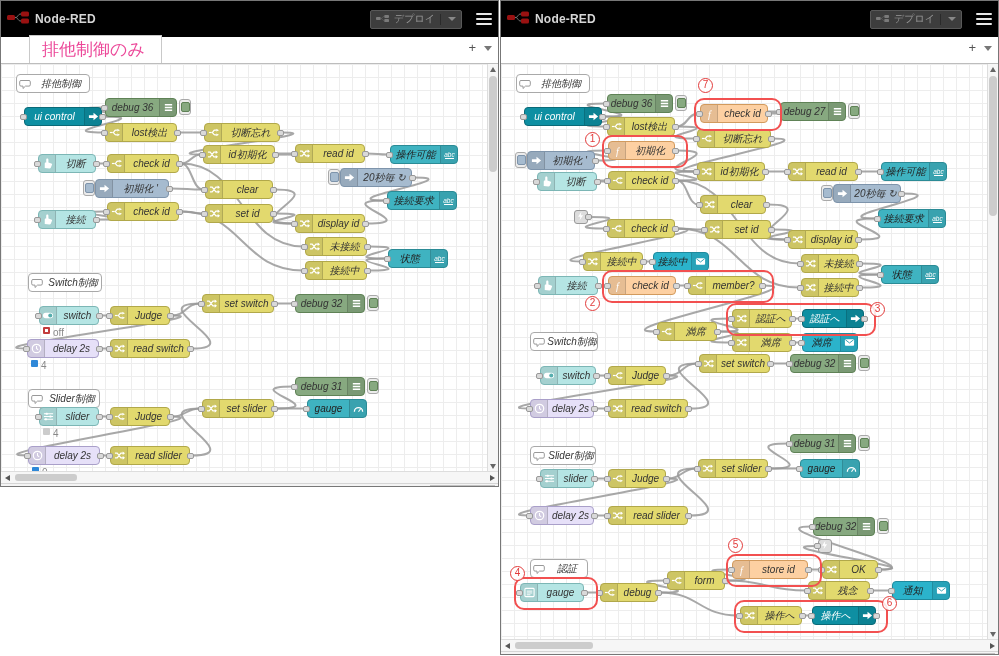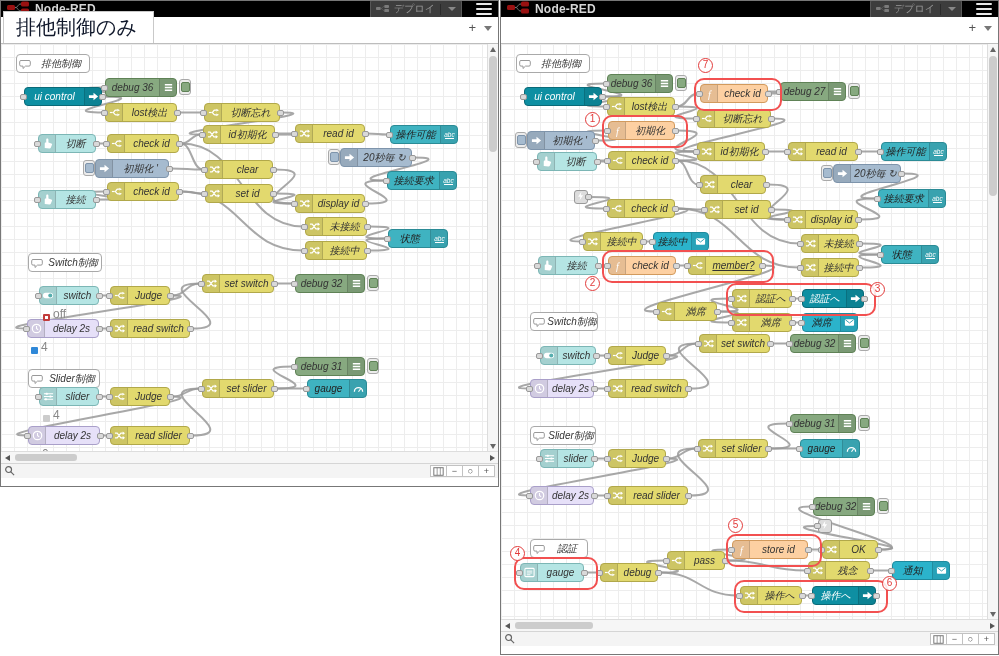--- a/index.html
+++ b/index.html
@@ -1,48 +1,48 @@
 <!DOCTYPE html>
 <html><head>
 <meta charset="utf-8">
 <style>
   html,body{margin:0;padding:0;background:#fff}
   .page{position:relative;width:999px;height:656px;background:#fff;font-family:"Liberation Sans",sans-serif}
   .window{position:absolute;background:#fff;border:1px solid #777;box-sizing:border-box;overflow:hidden}
   
-  .hdr{height:16px;background:#000;display:flex;align-items:center;padding:0 6px;gap:6px}
+  .hdr{height:36px;background:#000;display:flex;align-items:center;padding:0 6px;gap:6px}
   .hdr .title{color:#d6d6d6;font-size:12px;font-weight:bold;letter-spacing:.2px}
   .deploy{margin-left:auto;height:17px;background:#3d3d3d;border:1px solid #585858;border-radius:2px;color:#999;font-size:10px;display:flex;align-items:center;padding:0 5px;gap:5px}
   .deploy .dchev{width:0;height:0;border-left:4px solid transparent;border-right:4px solid transparent;border-top:4px solid #888;margin-left:2px}
   .deploy .dsep{width:1px;height:11px;background:#2a2a2a}
   .burger{width:16px;height:12px;display:flex;flex-direction:column;justify-content:space-between;margin-left:8px}
   .burger b{display:block;height:2.4px;background:#e8e8e8;border-radius:1px}
   
   .tabs{height:26px;border-bottom:1px solid #bdbdbd;position:relative;background:#fff;display:flex;align-items:flex-end}
-  .tab{margin-left:2px;padding:2px 16px 2px 12px;font-size:20px;color:#0f172a;border:1px solid #c9c9c9;border-bottom:none;background:#fff;white-space:nowrap}
+  .tab{margin-left:28px;padding:2px 16px 2px 12px;font-size:17px;color:#ec4899;border:1px solid #c9c9c9;border-bottom:none;background:#fff;white-space:nowrap}
   .tabbtns{position:absolute;right:6px;top:5px;display:flex;gap:8px;align-items:center;color:#555}
   .tplus{font-size:13px;line-height:12px;color:#555}
   .tchev{width:0;height:0;border-left:4px solid transparent;border-right:4px solid transparent;border-top:5px solid #777}
   
   .canvas{position:relative;overflow:hidden;background-color:#fff;
     background-image:linear-gradient(#ededed 1px,transparent 1px),linear-gradient(90deg,#ededed 1px,transparent 1px);
     background-size:13px 13px}
   .wires{position:absolute;left:0;top:0}
   .node{position:absolute;height:19px;border-radius:4px;border:1px solid;display:flex;align-items:stretch;font-style:italic;font-size:10px;color:#333;box-sizing:border-box;background:#eee}
   .node .ic{width:16px;display:flex;align-items:center;justify-content:center;background:rgba(0,0,0,.09);flex:none}
   .node .ic.l{border-right:1px solid rgba(0,0,0,.14);border-radius:3px 0 0 3px}
   .node .ic.r{border-left:1px solid rgba(0,0,0,.14);border-radius:0 3px 3px 0;margin-left:auto}
   .node.comment{background:#fff;border-color:#a9a9a9}
   .node.comment .ic{background:transparent;border:none}
   .node .lbl{flex:1;display:flex;align-items:center;justify-content:center;padding:0 3px;white-space:nowrap;overflow:hidden}
   .node.link{width:14px;height:14px;border-radius:3px;align-items:center;justify-content:center}
   .port{position:absolute;width:7px;height:6px;border-radius:2px;background:#d9d9d9;border:1px solid #999;box-sizing:border-box;z-index:3}
   .btnpill{position:absolute;width:12px;height:16px;border-radius:3px;background:#ececec;border:1px solid #a9a9a9;box-sizing:border-box;display:flex;align-items:center;justify-content:center;z-index:1}
   .btnpill i{display:block;width:7px;height:8px;border-radius:2px}
-  .status{position:absolute;font-size:12px;font-style:normal;color:#888;display:flex;align-items:flex-end;gap:3px;z-index:2}
+  .status{position:absolute;font-size:10px;font-style:normal;color:#888;display:flex;align-items:flex-start;gap:3px;z-index:2}
   .status i{width:7px;height:7px;border-radius:1px;display:block;box-sizing:border-box}
   .ann{position:absolute;border:2px solid #f25050;border-radius:10px;z-index:5;pointer-events:none}
   .num{position:absolute;width:15px;height:15px;border-radius:50%;border:1.5px solid #e23b3b;color:#e23b3b;font-size:10px;line-height:12px;text-align:center;background:rgba(255,255,255,.85);box-sizing:border-box;z-index:6;font-style:normal}
   
   .vscroll{position:absolute;right:0;top:0;bottom:0;width:11px;background:#f6f6f6;border-left:1px solid #ddd;box-sizing:border-box;z-index:8}
   .vthumb{position:absolute;left:1px;right:1px;background:#ccc;border-radius:4px}
   .sarrow{position:absolute;left:0;right:0;height:10px;display:flex;align-items:center;justify-content:center}
   .tri-up{width:0;height:0;border-left:3.5px solid transparent;border-right:3.5px solid transparent;border-bottom:5px solid #666}
   .tri-dn{width:0;height:0;border-left:3.5px solid transparent;border-right:3.5px solid transparent;border-top:5px solid #666}
   .hscroll{height:12px;background:#f6f6f6;border-top:1px solid #ddd;position:relative;box-sizing:border-box}
@@ -966,21 +966,21 @@
         <div class="node function" style="left: 107px; top: 212px; width: 68px; background: rgb(253, 208, 162); border-color: rgb(210, 154, 93); color: rgb(51, 51, 51);">
           <div class="ic l">
             <svg width="11" height="12" viewBox="0 0 12 12">
               <text x="6" y="10" text-anchor="middle" font-size="11" font-style="italic" font-family="Liberation Serif,serif" fill="#fff">f</text>
             </svg>
           </div>
           <span class="lbl">check id</span>
         </div>
         <div class="port" style="left: 103px; top: 218.5px;"></div>
         <div class="port" style="left: 172px; top: 218.5px;"></div>
-        <div class="node switch" style="left: 187px; top: 212px; width: 74px; background: rgb(226, 217, 110); border-color: rgb(177, 168, 74); color: rgb(51, 51, 51); text-decoration: underline;">
+        <div class="node switch" style="left: 187px; top: 212px; width: 74px; background: rgb(226, 217, 110); border-color: rgb(177, 168, 74); color: rgb(51, 51, 51);">
           <div class="ic l">
             <svg width="11" height="11" viewBox="0 0 12 12">
               <path d="M1 6h3" stroke="#fff" stroke-width="1.3" fill="none"></path>
               <path d="M4 6c2 0 1.5-2.5 3.5-2.5H9M4 6c2 0 1.5 2.5 3.5 2.5H9" stroke="#fff" stroke-width="1.3" fill="none"></path>
               <path d="M9 2l3 1.5-3 1.5zM9 7l3 1.5-3 1.5z" fill="#fff"></path>
             </svg>
           </div>
           <span class="lbl">member?</span>
         </div>
         <div class="port" style="left: 183px; top: 218.5px;"></div>
@@ -1274,21 +1274,21 @@
         <div class="port" style="left: 95px; top: 525.5px;"></div>
         <div class="port" style="left: 154px; top: 525.5px;"></div>
         <div class="node switch" style="left: 166px; top: 507px; width: 58px; background: rgb(226, 217, 110); border-color: rgb(177, 168, 74); color: rgb(51, 51, 51);">
           <div class="ic l">
             <svg width="11" height="11" viewBox="0 0 12 12">
               <path d="M1 6h3" stroke="#fff" stroke-width="1.3" fill="none"></path>
               <path d="M4 6c2 0 1.5-2.5 3.5-2.5H9M4 6c2 0 1.5 2.5 3.5 2.5H9" stroke="#fff" stroke-width="1.3" fill="none"></path>
               <path d="M9 2l3 1.5-3 1.5zM9 7l3 1.5-3 1.5z" fill="#fff"></path>
             </svg>
           </div>
-          <span class="lbl">pass</span>
+          <span class="lbl">form</span>
         </div>
         <div class="port" style="left: 162px; top: 513.5px;"></div>
         <div class="port" style="left: 221px; top: 513.5px;"></div>
         <div class="node change" style="left: 307px; top: 517px; width: 62px; background: rgb(226, 217, 110); border-color: rgb(177, 168, 74); color: rgb(51, 51, 51);">
           <div class="ic l">
             <svg width="11" height="11" viewBox="0 0 12 12">
               <path d="M1 3.5h2.5l4 5H10M1 8.5h2.5l4-5H10" stroke="#fff" stroke-width="1.3" fill="none"></path>
               <path d="M9.5 1.5 12 3.5l-2.5 2zM9.5 6.5 12 8.5l-2.5 2z" fill="#fff"></path>
             </svg>
           </div>

